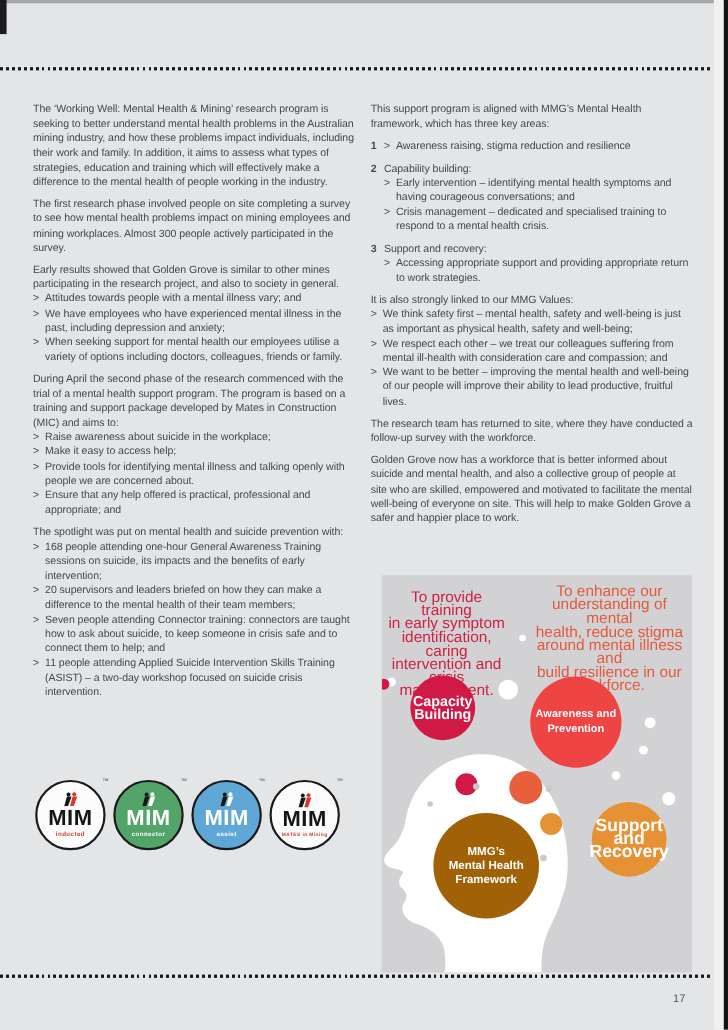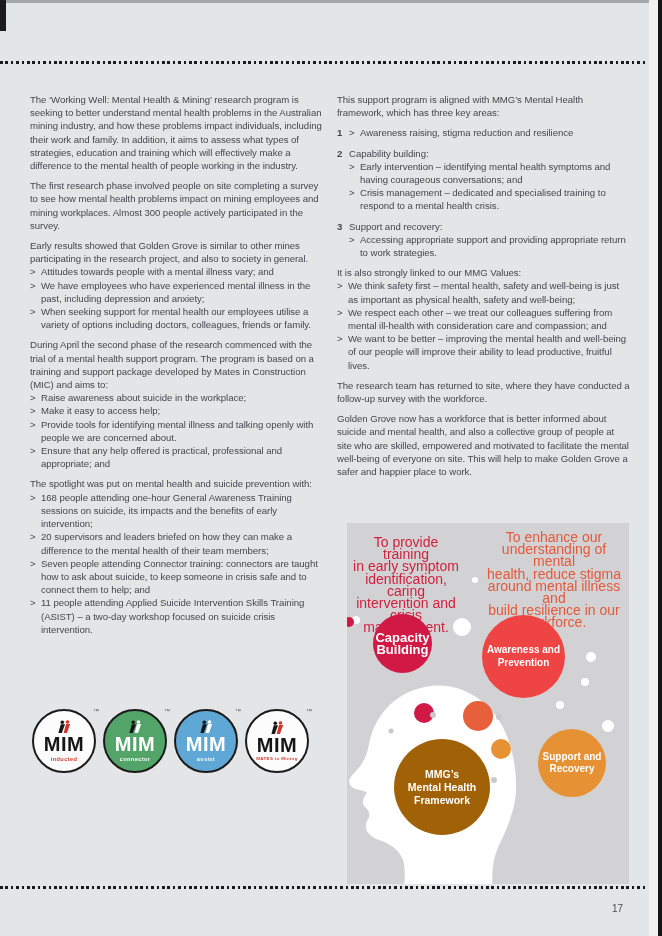--- a/index.html
+++ b/index.html
@@ -55,21 +55,21 @@
   .deco{position:absolute;left:0;top:0;}
   .cap{position:absolute;text-align:center;font-size:14px;line-height:12.2px;white-space:pre-line;font-weight:normal;}
   .cap-capacity{left:6px;top:13px;width:106px;color:#d0203f;}
   .cap-awareness{left:138px;top:8px;width:138px;color:#e4593b;}
   .cap-support{left:174px;top:287px;width:108px;color:#e79048;}
   .big-circle{position:absolute;border-radius:50%;display:flex;align-items:center;justify-content:center;
     text-align:center;color:#fff;font-weight:bold;white-space:pre-line;}
   .c-capacity{left:26px;top:91px;width:59px;height:59px;background:#d01944;font-size:13px;line-height:12px;}
   .c-awareness{left:135px;top:92px;width:83px;height:83px;background:#ef4444;font-size:10px;line-height:12.5px;}
   .c-framework{left:47px;top:216px;width:96px;height:96px;background:#a16207;font-size:10.5px;line-height:13px;}
-  .c-support{left:191px;top:206px;width:68px;height:68px;background:#e69234;font-size:10px;line-height:12px;}
+  .c-support{left:191px;top:206px;width:68px;height:68px;background:#e69234;font-size:16px;line-height:12px;}
 </style>
 </head>
 <body>
 
 <div class="top-strip"></div>
 <div class="corner-mark"></div>
 <div class="dotted top"></div>
 <div class="dotted bottom"></div>
 <div class="edge-white"></div>
 <div class="edge-black"></div>

